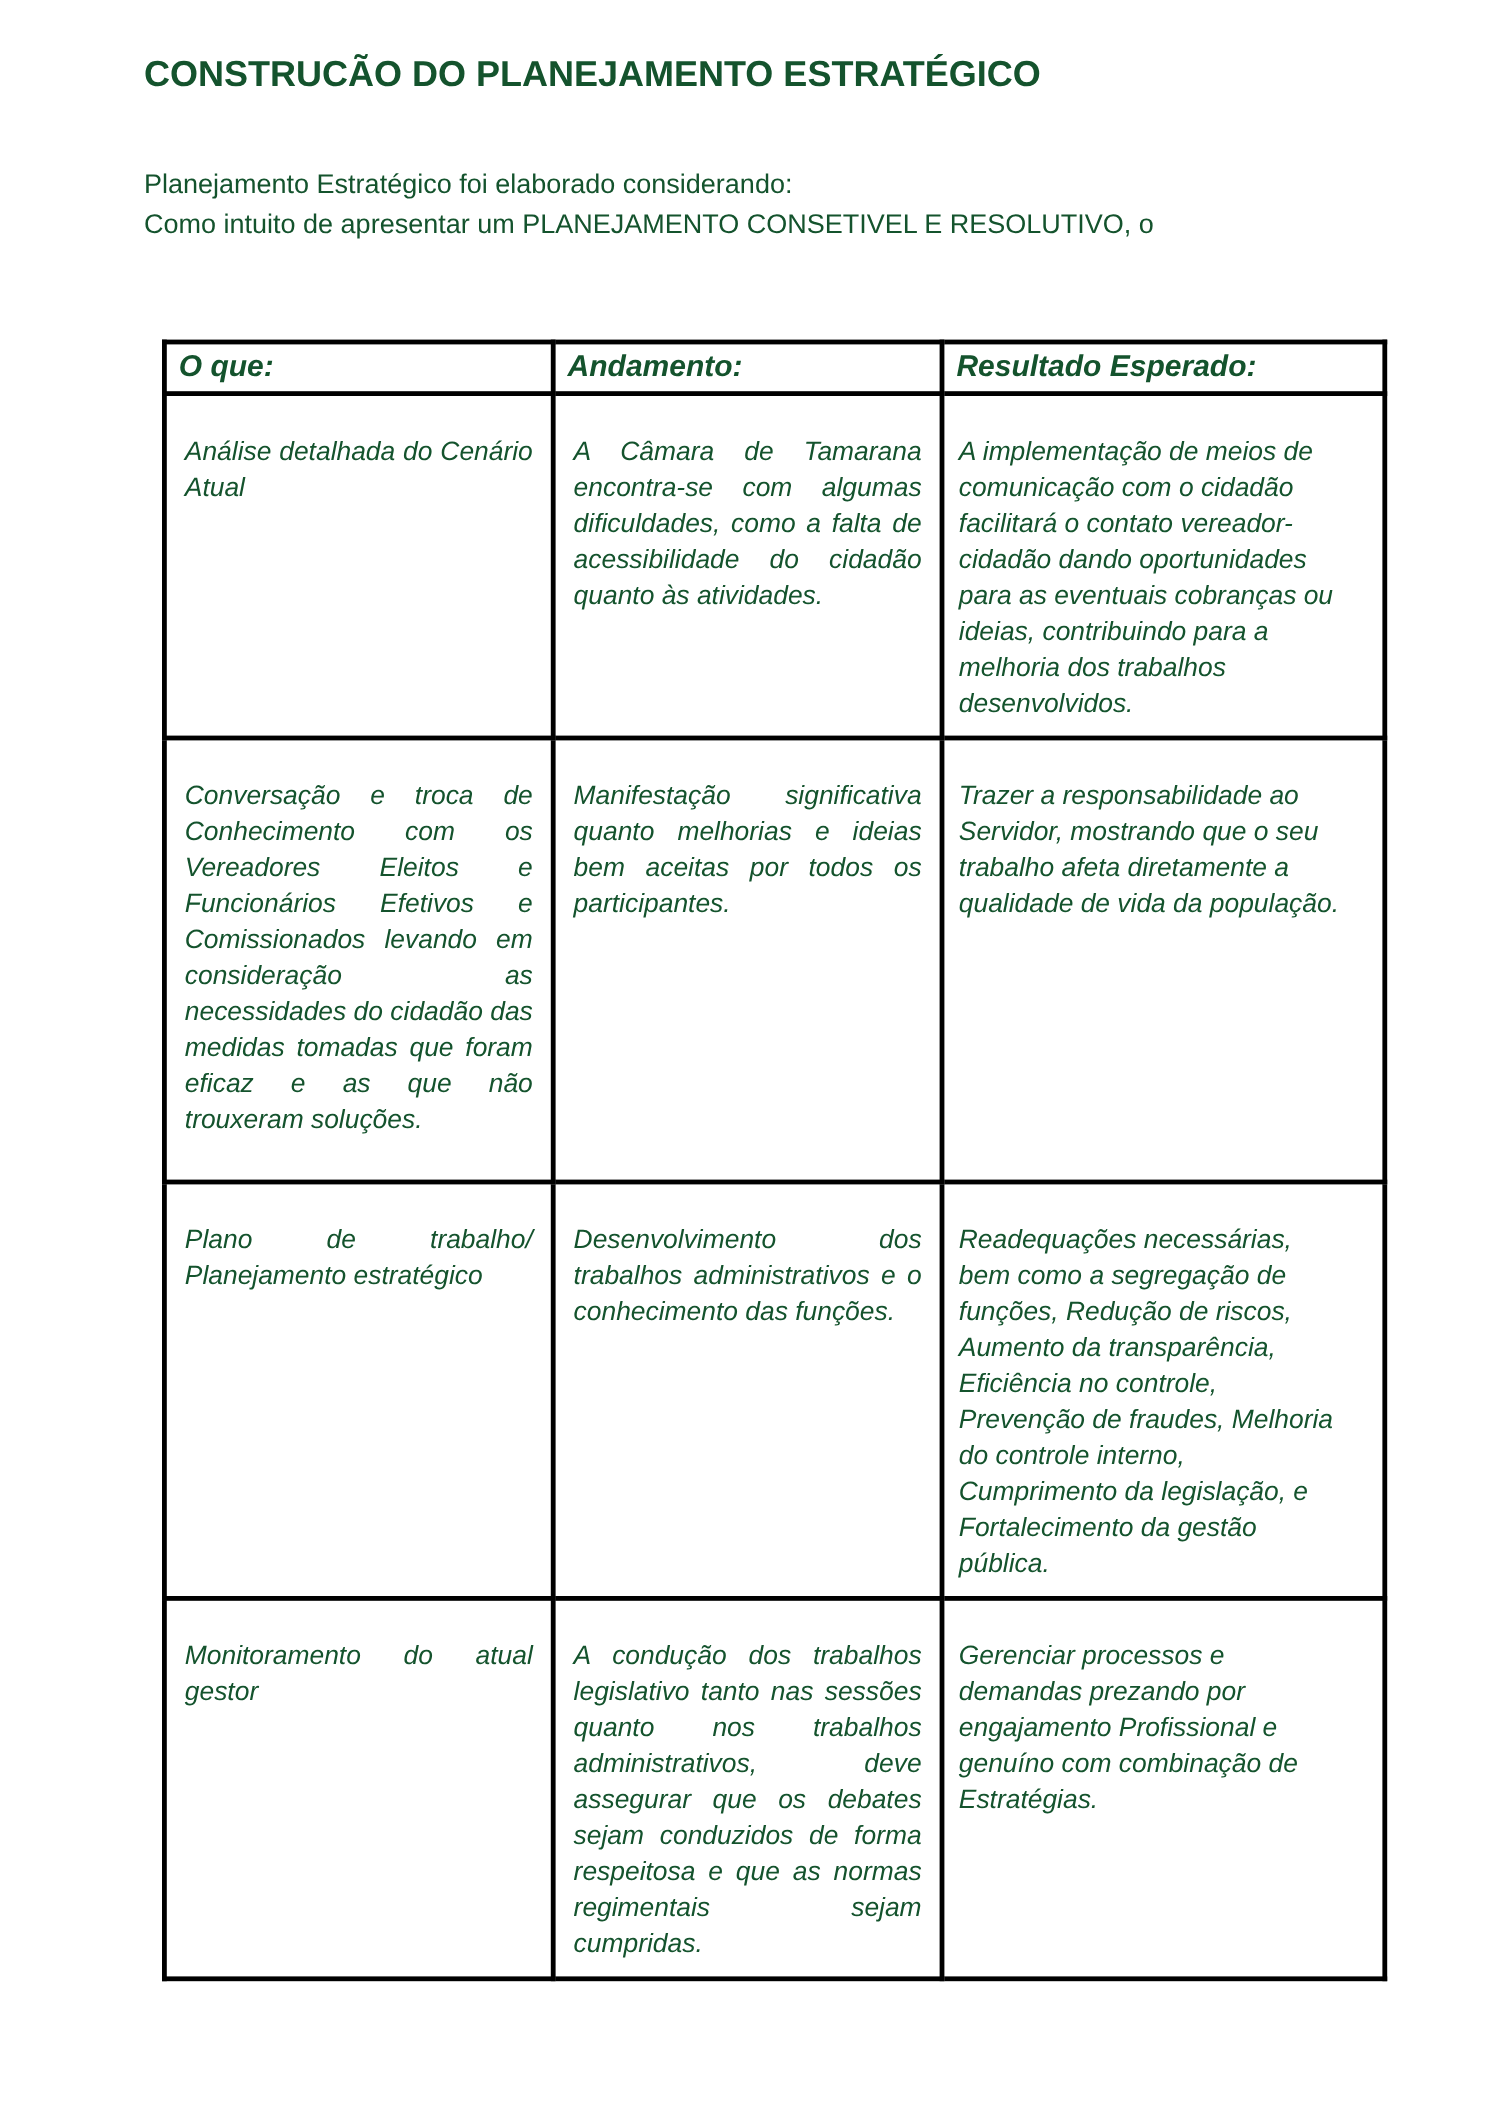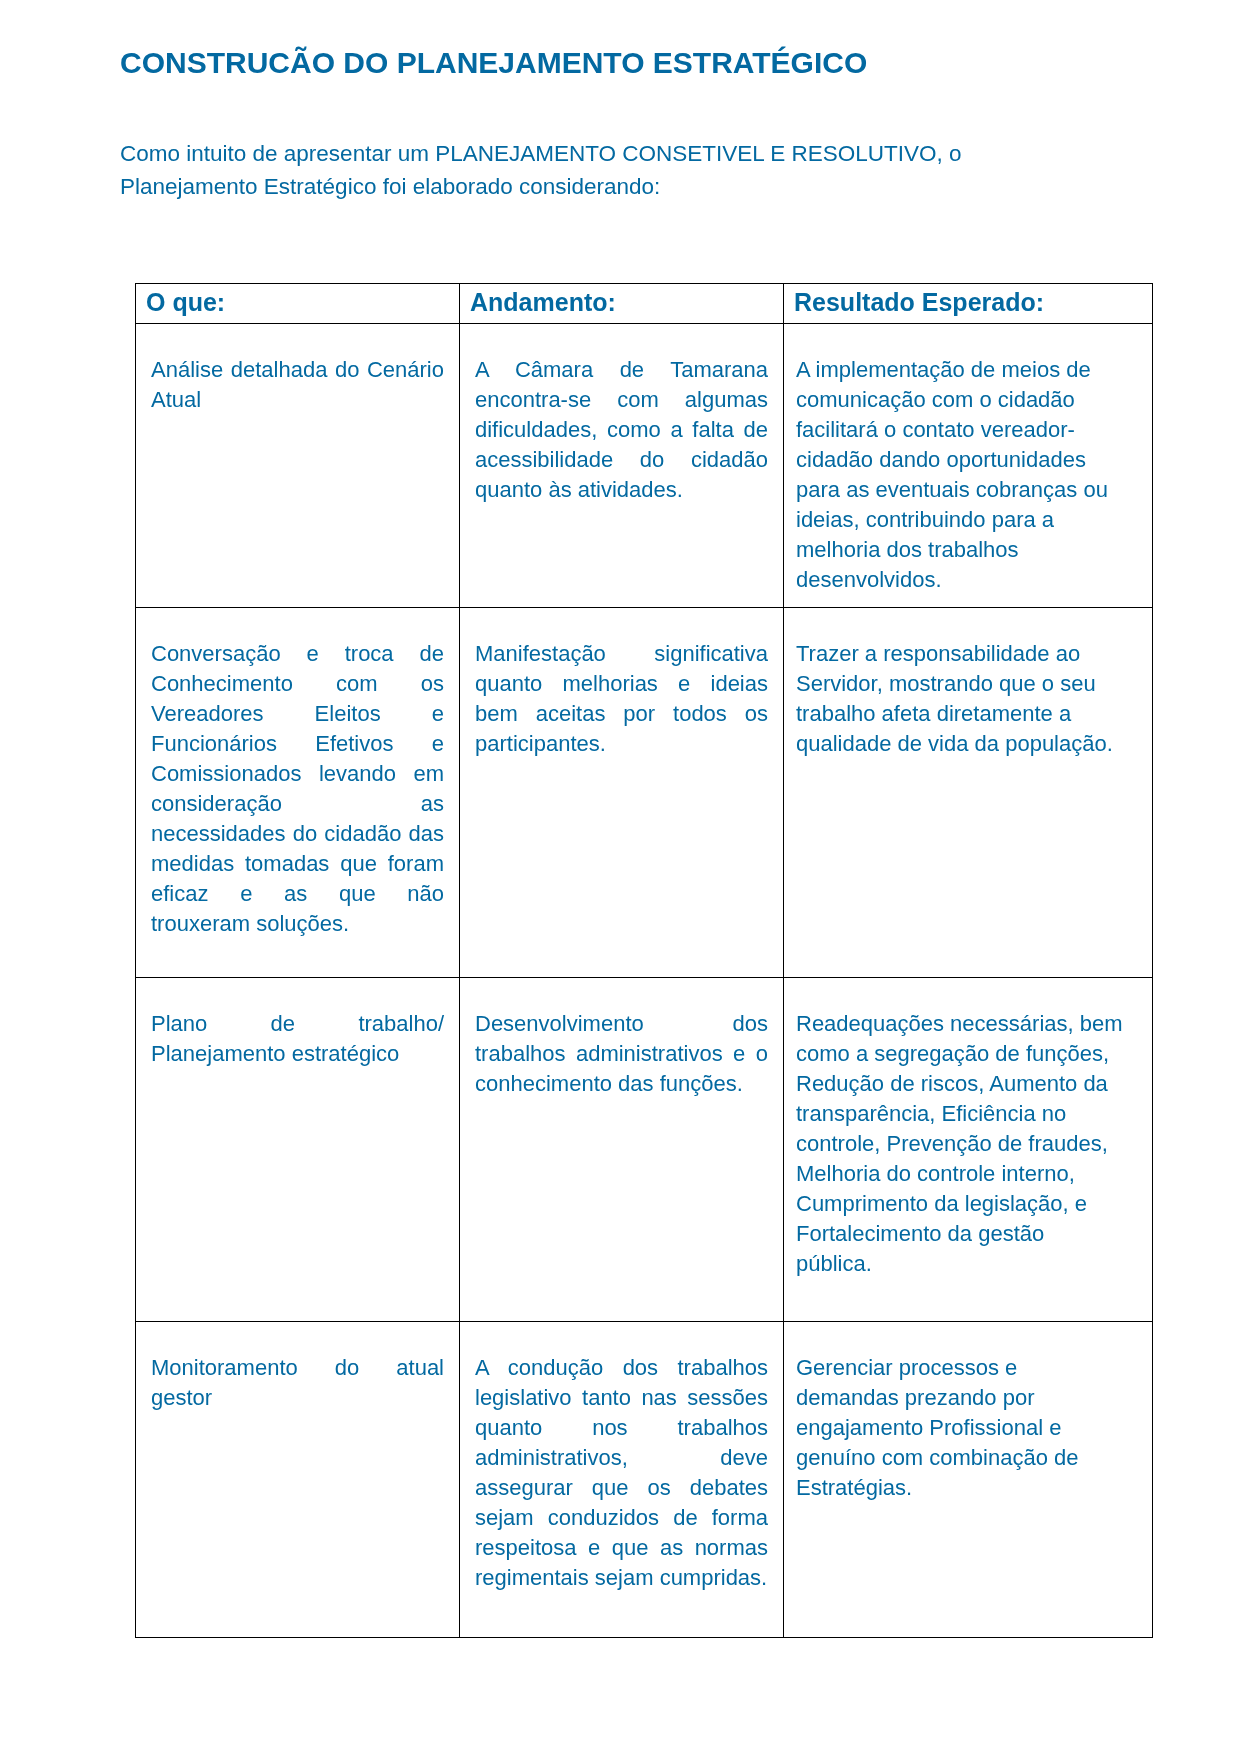--- a/index.html
+++ b/index.html
@@ -1,21 +1,21 @@
 <!DOCTYPE html>
 <html><head>
 <meta charset="utf-8">
 <style>
   html, body { margin: 0; padding: 0; background: #ffffff; }
   .page {
     position: relative;
     width: 1241px;
     height: 1755px;
     background: #ffffff;
-    color: #0369a1;
+    color: #14532d;
     font-family: "Liberation Sans", sans-serif;
     overflow: hidden;
   }
   .doc-title {
     position: absolute;
     left: 120px;
     top: 46px;
     margin: 0;
     font-size: 30px;
     font-weight: bold;
@@ -36,23 +36,24 @@
     left: 135px;
     top: 283px;
     width: 1017px;
     border-collapse: collapse;
     table-layout: fixed;
   }
   .plan-table col.c1 { width: 324px; }
   .plan-table col.c2 { width: 324px; }
   .plan-table col.c3 { width: 369px; }
   .plan-table th, .plan-table td {
-    border: 1px solid #000000;
+    border: 4px solid #000000;
     vertical-align: top;
     box-sizing: border-box;
+    font-style: italic;
   }
   .plan-table th {
     font-size: 25px;
     font-weight: bold;
     text-align: left;
     padding: 4px 10px 6px 10px;
     height: 40px;
     white-space: nowrap;
     overflow: hidden;
   }
@@ -69,22 +70,22 @@
   .plan-table tr.r4 td { height: 316px; }
 </style>
 </head>
 <body>
 
 <div class="page">
 
   <h1 class="doc-title">CONSTRUCÃO DO PLANEJAMENTO ESTRATÉGICO</h1>
 
   <div class="intro">
+    <span>Planejamento Estratégico foi elaborado considerando:</span>
     <span>Como intuito de apresentar um PLANEJAMENTO CONSETIVEL E RESOLUTIVO, o</span>
-    <span>Planejamento Estratégico foi elaborado considerando:</span>
   </div>
 
   <table class="plan-table">
     <colgroup>
         <col class="c1">
         <col class="c2">
         <col class="c3">
       </colgroup>
     <thead>
       <tr>

